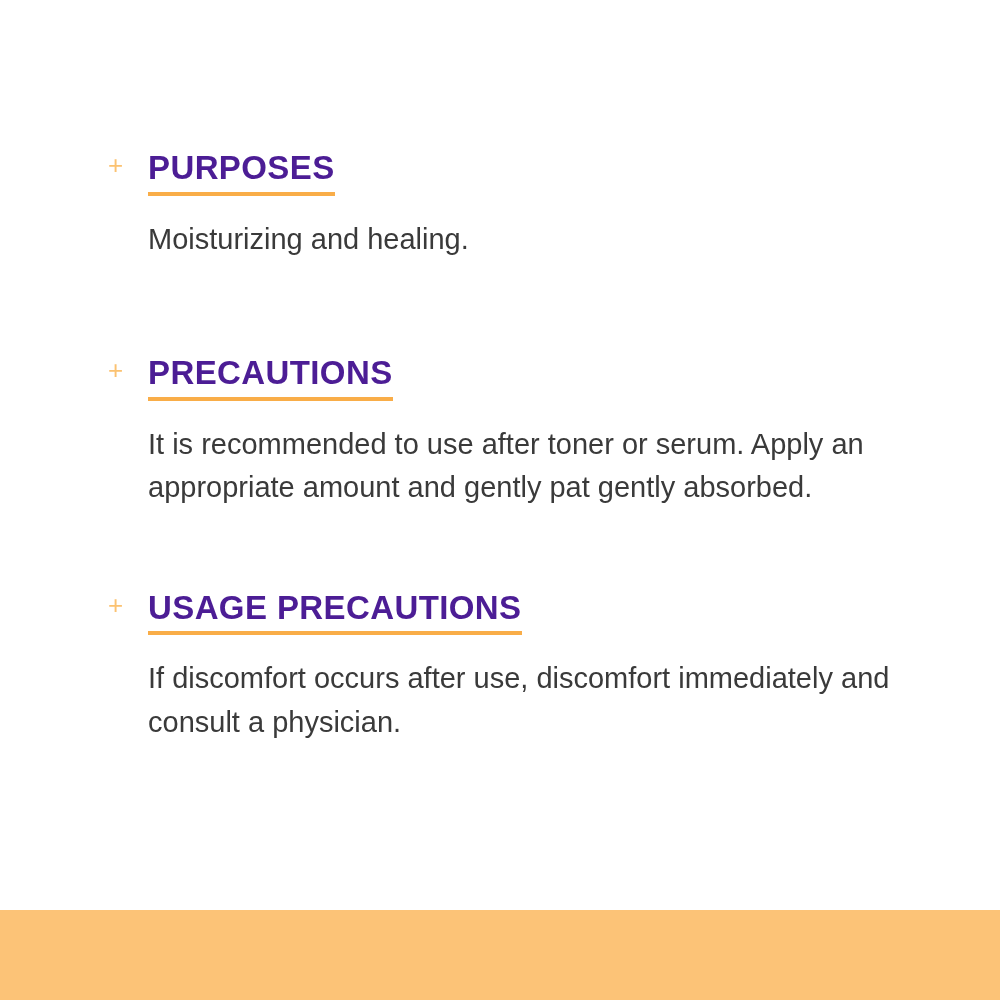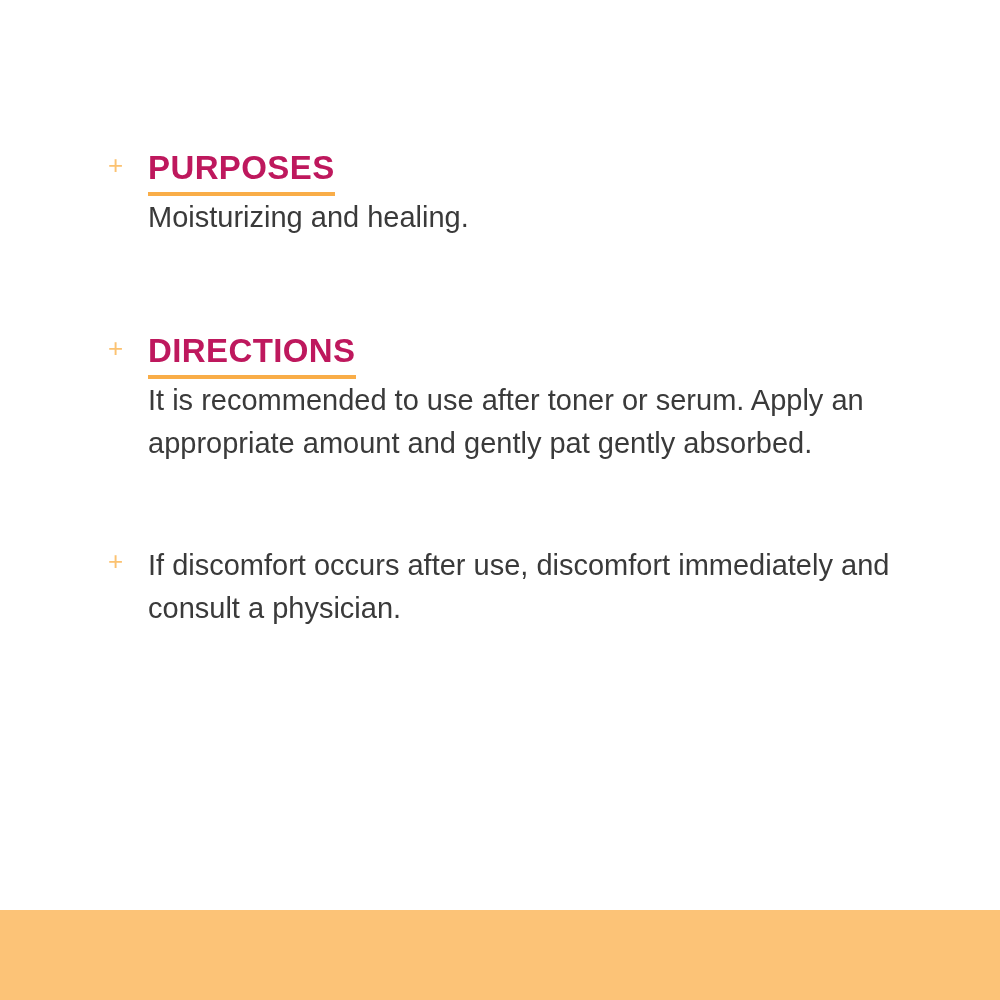--- a/index.html
+++ b/index.html
@@ -46,30 +46,31 @@
     font-size: 26px;
     line-height: 22px;
     font-weight: 400;
     text-align: left;
     font-family: "Liberation Sans", sans-serif;
     user-select: none;
   }
   .section-title {
     display: inline-block;
     margin-left: 40px;
-    color: #be185d;
+    color: #4c1d95;
     font-size: 33px;
     font-weight: bold;
     letter-spacing: 0.4px;
     line-height: 1.2;
     border-bottom: 4px solid #f9ad48;
     padding-bottom: 4px;
   }
   .section-body {
     margin-left: 40px;
+    margin-top: 22px;
     color: #3a3a3a;
     font-size: 29px;
     line-height: 1.5;
     font-weight: 400;
     max-width: 790px;
   }
   .gap-purposes { margin-bottom: 92px; }
   .gap-directions { margin-bottom: 78px; }
 
   .footer-bar {
@@ -92,28 +93,29 @@
       <div class="section-head">
         <span class="plus-icon">+</span>
         <span class="section-title">PURPOSES</span>
       </div>
       <div class="section-body">Moisturizing and healing.</div>
     </div>
 
     <div class="section gap-directions">
       <div class="section-head">
         <span class="plus-icon">+</span>
-        <span class="section-title">DIRECTIONS</span>
+        <span class="section-title">PRECAUTIONS</span>
       </div>
       <div class="section-body">It is recommended to use after toner or serum. Apply an appropriate amount and gently pat gently absorbed.</div>
     </div>
 
     <div class="section">
       <div class="section-head">
         <span class="plus-icon">+</span>
+        <span class="section-title">USAGE PRECAUTIONS</span>
       </div>
       <div class="section-body">If discomfort occurs after use, discomfort immediately and consult a physician.</div>
     </div>
 
   </div>
 
   <div class="footer-bar"></div>
 
 </div>
 

